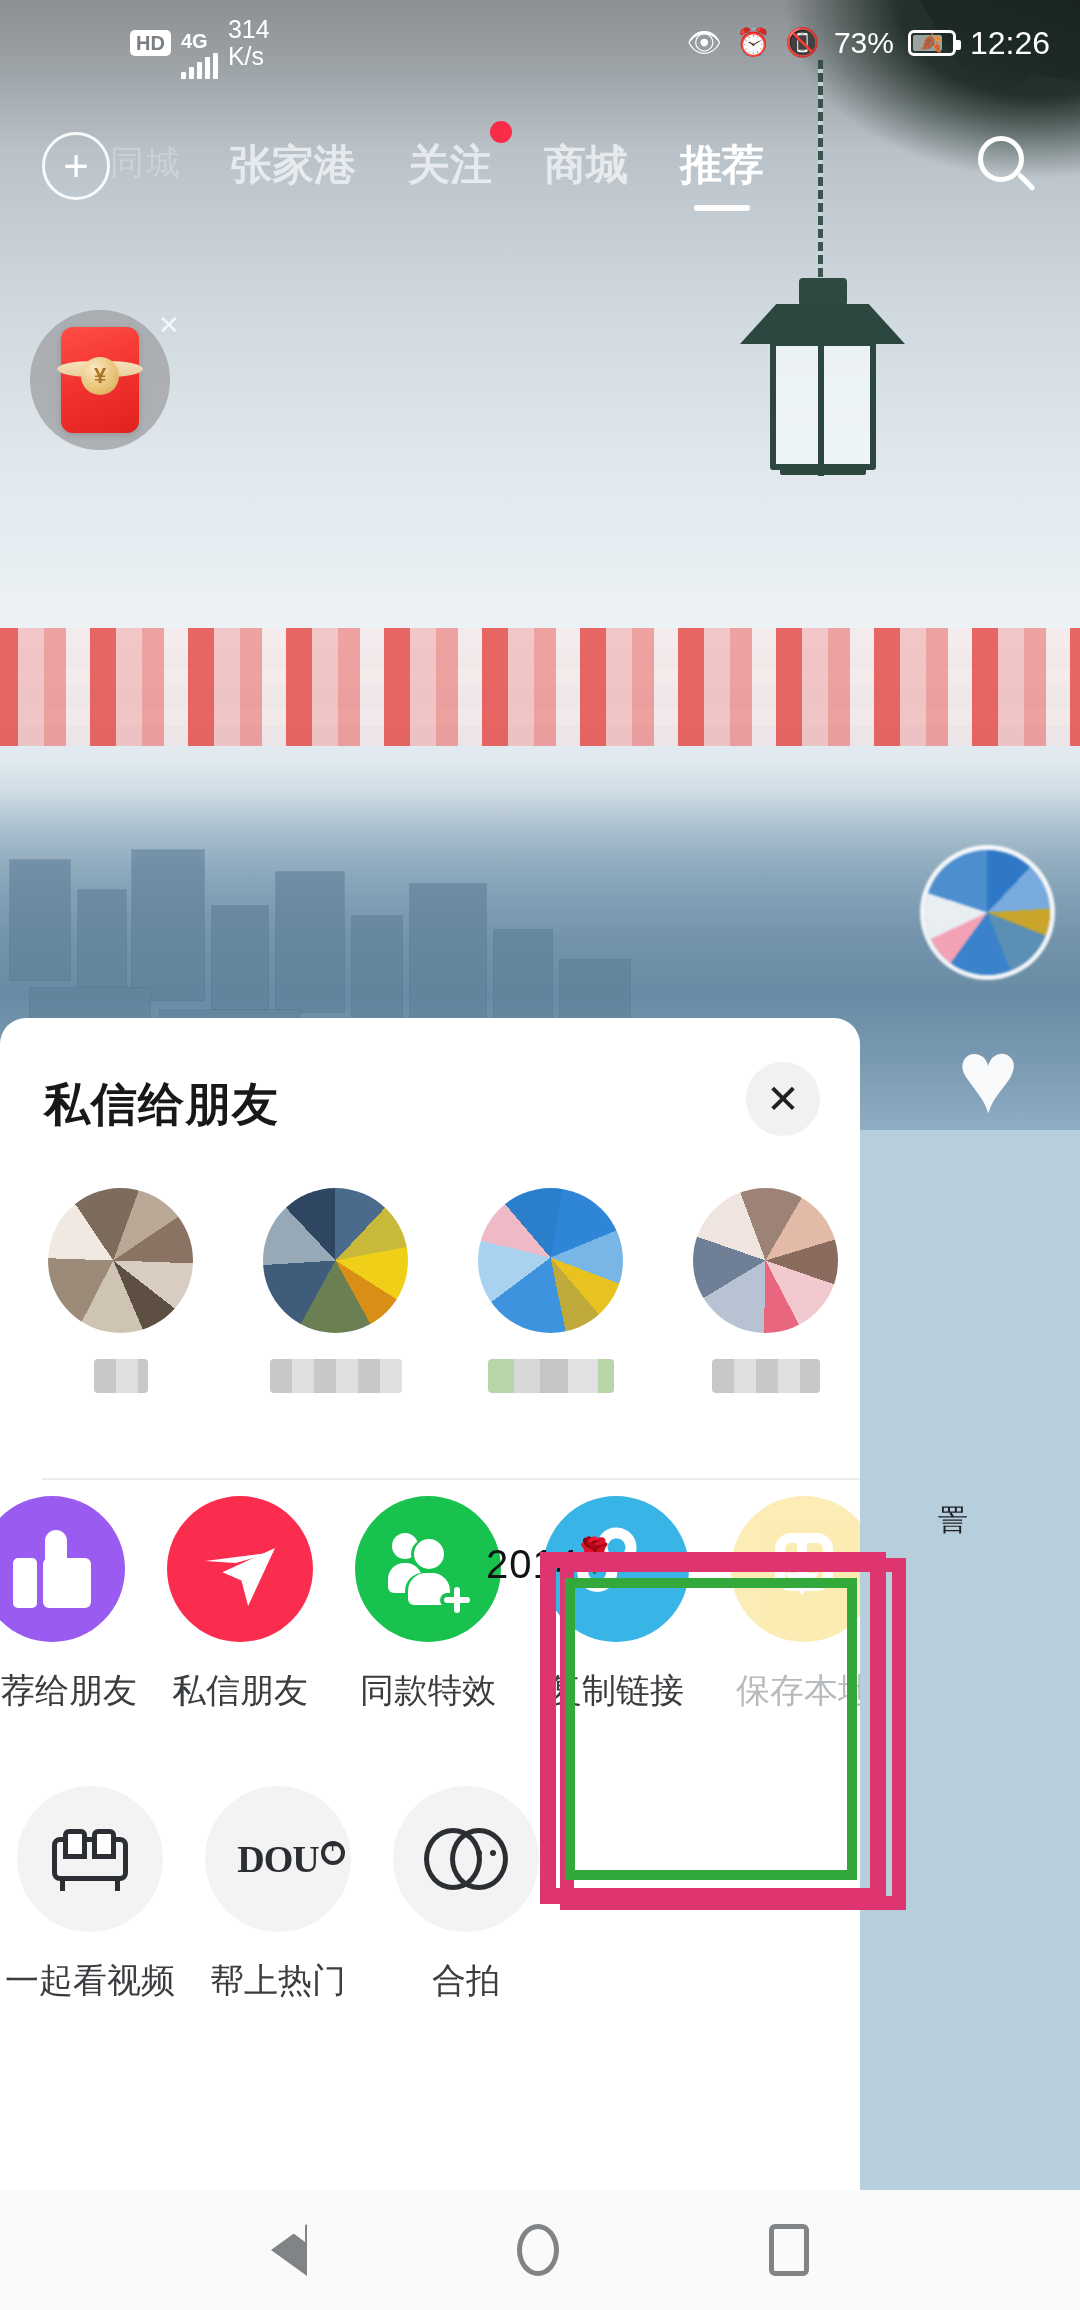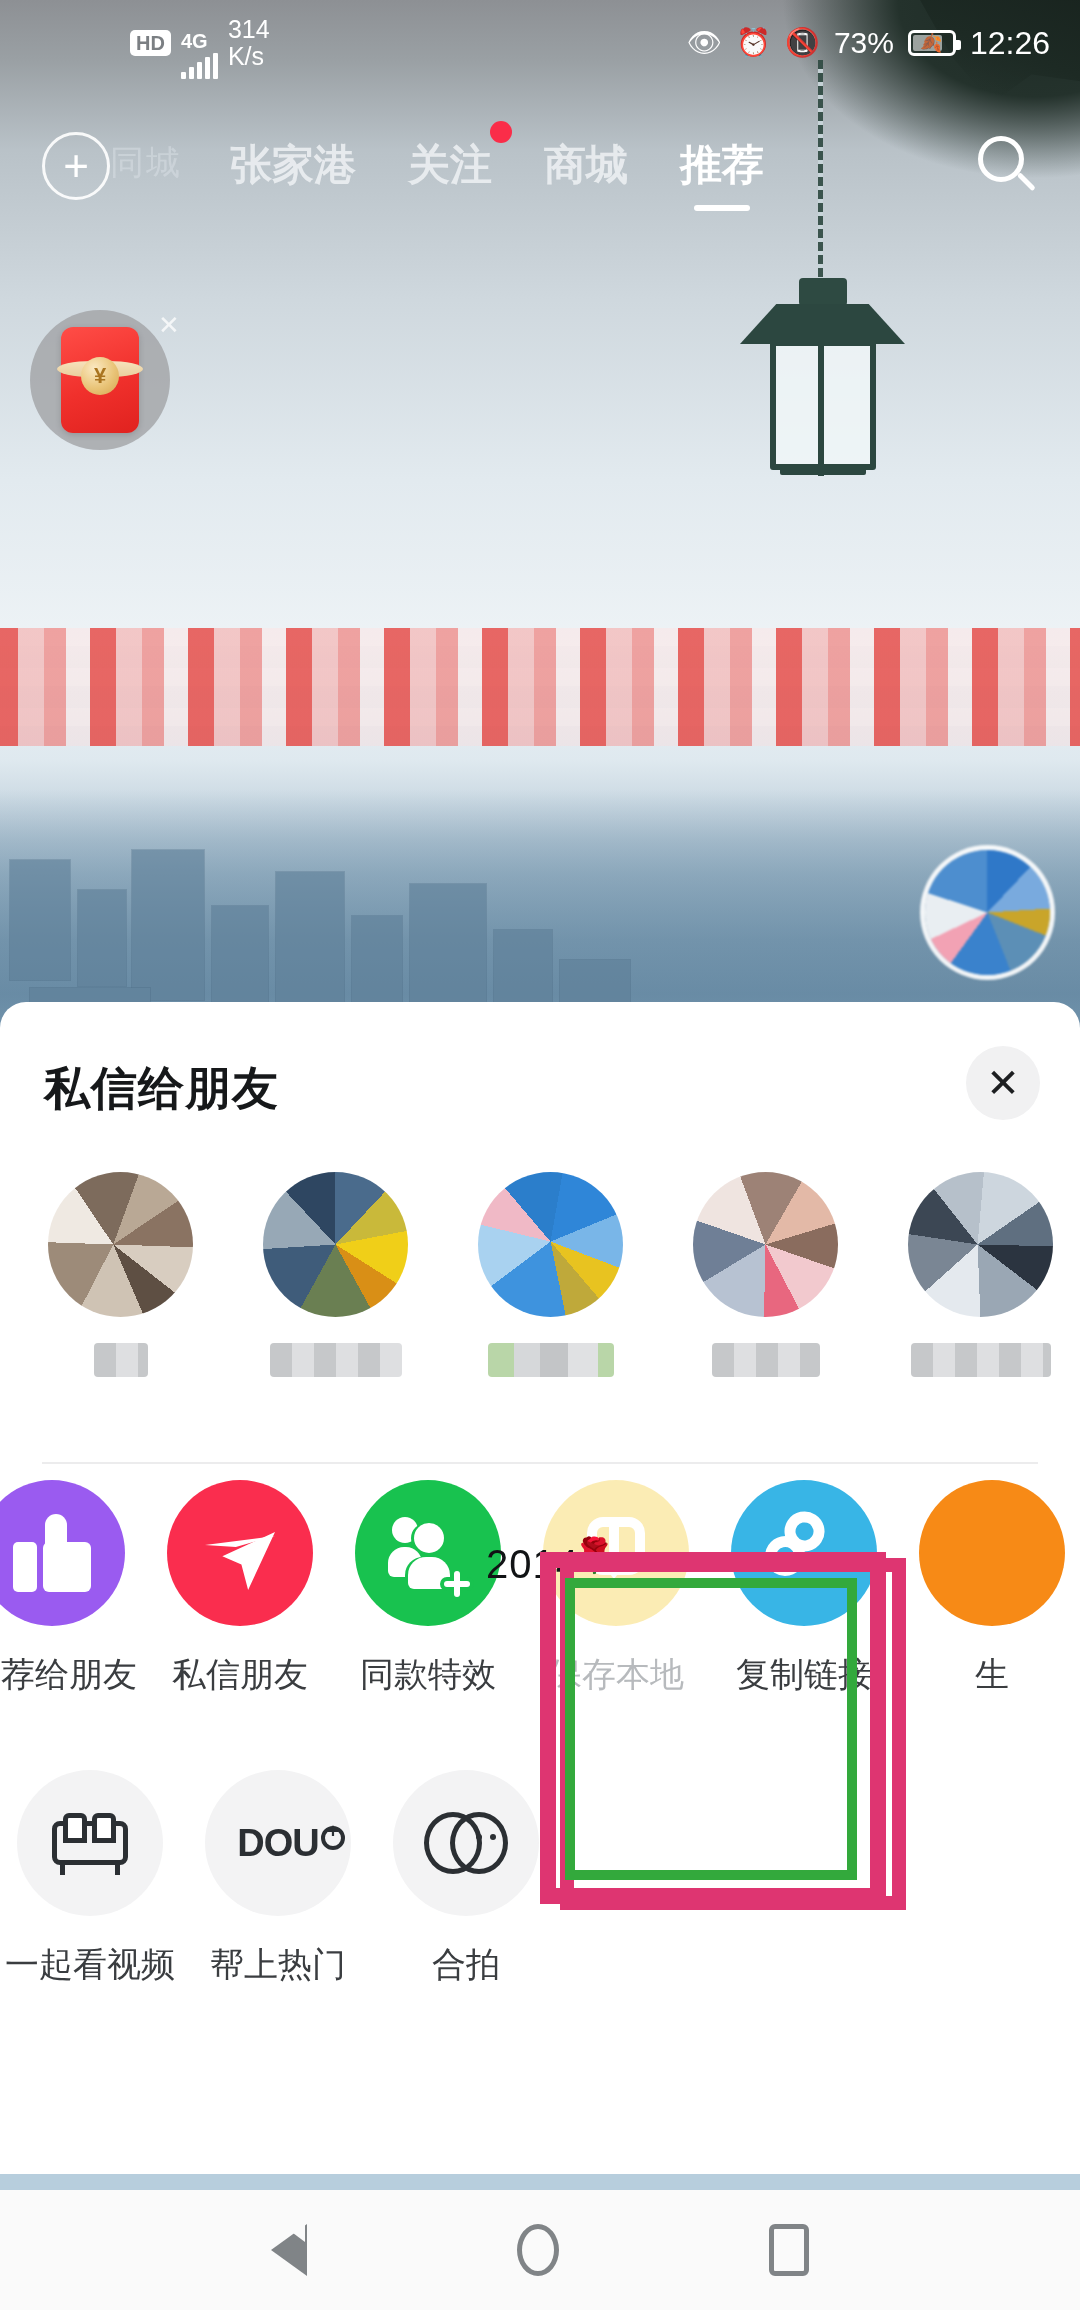--- a/index.html
+++ b/index.html
@@ -183,21 +183,21 @@
     display:flex; align-items:center; justify-content:center;
     color:#a9741f; font-size:22px; font-weight:bold; z-index:2;
   }
   .redpack-close {
     position:absolute; left:158px; top:312px; color:rgba(255,255,255,.75);
     font-size:26px; z-index:26; line-height:1;
   }
 
   
   .sheet {
-    position:absolute; left:0; bottom:136px; width:1080px; height:1172px;
+    position:absolute; left:0; bottom:120px; width:860px; height:1172px;
     background:#fff; border-radius:26px 26px 0 0; z-index:40; overflow:hidden;
   }
   .sheet-head {
     position:relative; height:170px;
   }
   .sheet-title {
     position:absolute; left:44px; top:56px; font-size:46px;
     font-weight:bold; color:#16181a; letter-spacing:1px;
   }
   .sheet-close {
@@ -344,21 +344,21 @@
   .g-mask { width:84px; height:56px; position:relative; }
   .g-mask .shell { position:absolute; inset:0; border:5px solid #2b2f33;
     border-radius:42px 42px 28px 28px;
     clip-path:polygon(0% 0%,100% 0%,100% 52%,72% 100%,50% 70%,28% 100%,0% 52%); }
   .g-mask .e1 { position:absolute; left:14px; top:16px; width:20px; height:14px;
     border:4px solid #2b2f33; border-radius:50%; transform:rotate(-12deg); }
   .g-mask .e2 { position:absolute; right:14px; top:16px; width:20px; height:14px;
     border:4px solid #2b2f33; border-radius:50%; transform:rotate(12deg); }
 
   .g-dou { font-size:38px; font-weight:bold; color:#2b2f33;
-    font-family:Liberation Sans, sans-serif; letter-spacing:-1px; position:relative; }
+    font-family:Liberation Serif, serif; letter-spacing:-1px; position:relative; }
   .g-dou .pl { position:absolute; right:-26px; top:4px; width:24px; height:24px;
     border:4px solid #2b2f33; border-radius:50%; }
   .g-dou .pl:before { content:"+"; position:absolute; left:2px; top:-9px;
     font-size:20px; line-height:1; }
 
   .g-duet { width:84px; height:62px; position:relative; }
   .g-duet .c1 { position:absolute; left:0; top:0; width:58px; height:62px;
     border:5px solid #2b2f33; border-radius:50%; }
   .g-duet .c2 { position:absolute; right:0; top:0; width:58px; height:62px;
     border:5px solid #2b2f33; border-radius:50%; background:rgba(243,243,244,.0); }
@@ -554,38 +554,38 @@
               <i class="h1"></i>
               <i class="b1"></i>
               <i class="h2"></i>
               <i class="b2"></i>
               <i class="pv"></i>
               <i class="ph"></i>
             </span>
         </div>
         <div class="label">同款特效</div>
       </div>
+      <div class="act">
+        <div class="bubble b-blue">
+          <span class="g-link">
+              <i class="l1"></i>
+              <i class="l2"></i>
+            </span>
+        </div>
+        <div class="label">复制链接</div>
+      </div>
       <div class="act dim">
         <div class="bubble b-yellow">
           <span class="g-down">
               <i class="box"></i>
               <i class="arr"></i>
               <i class="tip"></i>
             </span>
         </div>
         <div class="label">保存本地</div>
-      </div>
-      <div class="act">
-        <div class="bubble b-blue">
-          <span class="g-link">
-              <i class="l1"></i>
-              <i class="l2"></i>
-            </span>
-        </div>
-        <div class="label">复制链接</div>
       </div>
       <div class="act">
         <div class="bubble b-orange"></div>
         <div class="label">生</div>
       </div>
     </div>
 
     <div class="actions-row row2">
       <div class="act" style="margin-left:-4px;">
         <div class="bubble b-gray">

